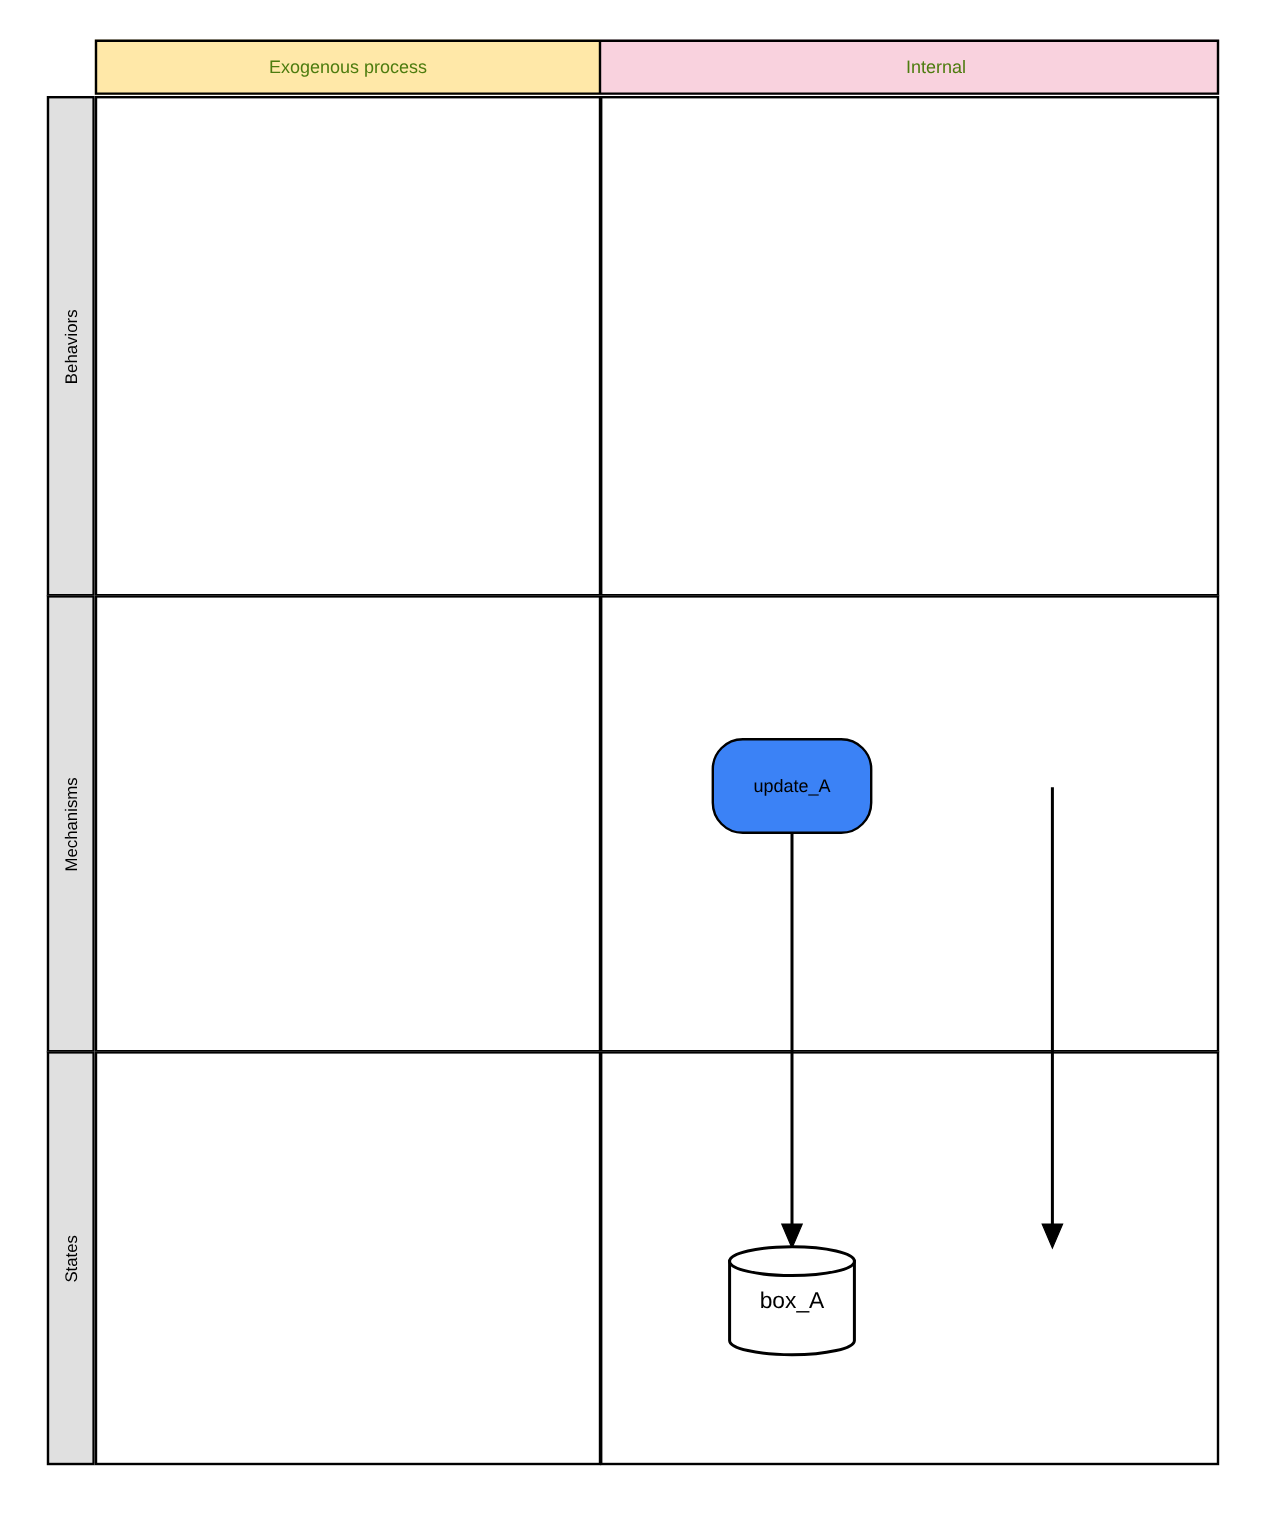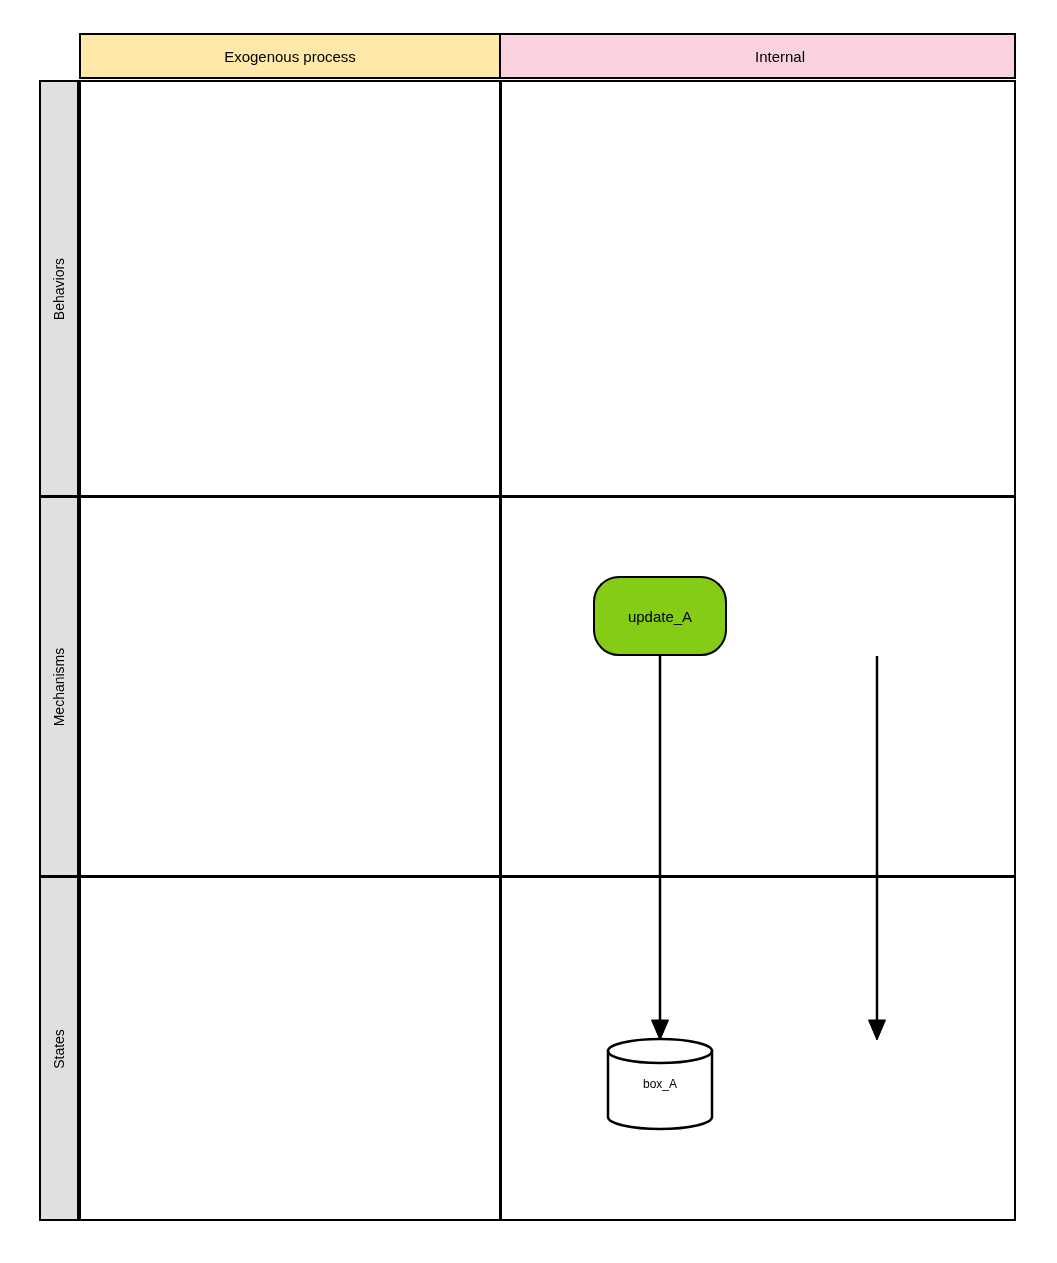--- a/index.html
+++ b/index.html
@@ -42,21 +42,21 @@
     height: 46px;
     display: flex;
   }
   .col-header {
     box-sizing: border-box;
     border: 2px solid #000000;
     display: flex;
     align-items: center;
     justify-content: center;
     font-size: 15px;
-    color: #000000;
+    color: #4d7c0f;
     line-height: 1;
   }
   .col-header.exogenous {
     width: 421px;   
     background: #ffe8a8;
     border-right-width: 1px;
   }
   .col-header.internal {
     width: 516px;   
     background: #f9d2de;
@@ -112,49 +112,50 @@
   .cell.c-left  { left: 0px;   width: 422px; }
   .cell.c-right { left: 421px; width: 516px; }
   .cell.r-behaviors  { top: 0px;   height: 417px; }
   .cell.r-mechanisms { top: 416px; height: 381px; }
   .cell.r-states     { top: 796px; height: 345px; }
 
   
   .node-mech {
     box-sizing: border-box;
     position: absolute;
-    background: #84cc16;
+    background: #3b82f6;
     border: 2.5px solid #000000;
     border-radius: 26px;
     display: flex;
     align-items: center;
     justify-content: center;
     font-size: 15px;
     color: #000000;
     line-height: 1;
+    margin-top: 39px;
   }
   #node-update-a { left: 593px; top: 576px; width: 134px; height: 80px; }
   #node-update-b { left: 810px; top: 576px; width: 133px; height: 80px; }
 
   .cylinder {
     position: absolute;
     width: 108px;
     height: 92px;
   }
   .cylinder svg { display: block; overflow: visible; }
   .cyl-label {
     position: absolute;
     left: 0;
     top: 0;
     width: 108px;
     height: 92px;
     display: flex;
     align-items: center;
     justify-content: center;
-    font-size: 12px;
+    font-size: 19px;
     color: #000000;
     line-height: 1;
     pointer-events: none;
   }
   #node-box-a { left: 606px; top: 1038px; }
   #node-box-b { left: 823px; top: 1038px; }
 
   
   #edges {
     position: absolute;

